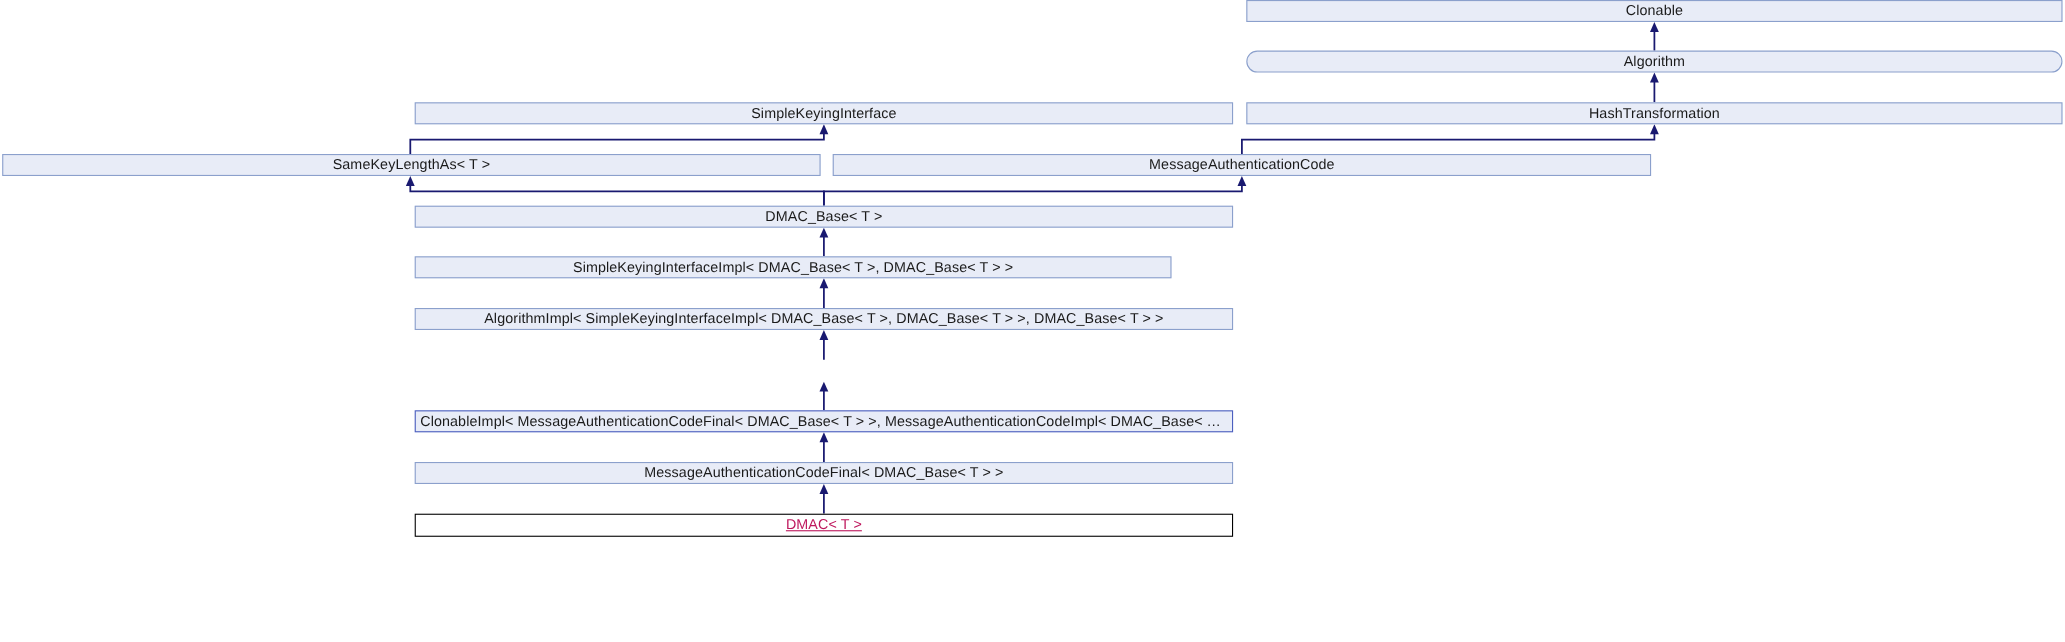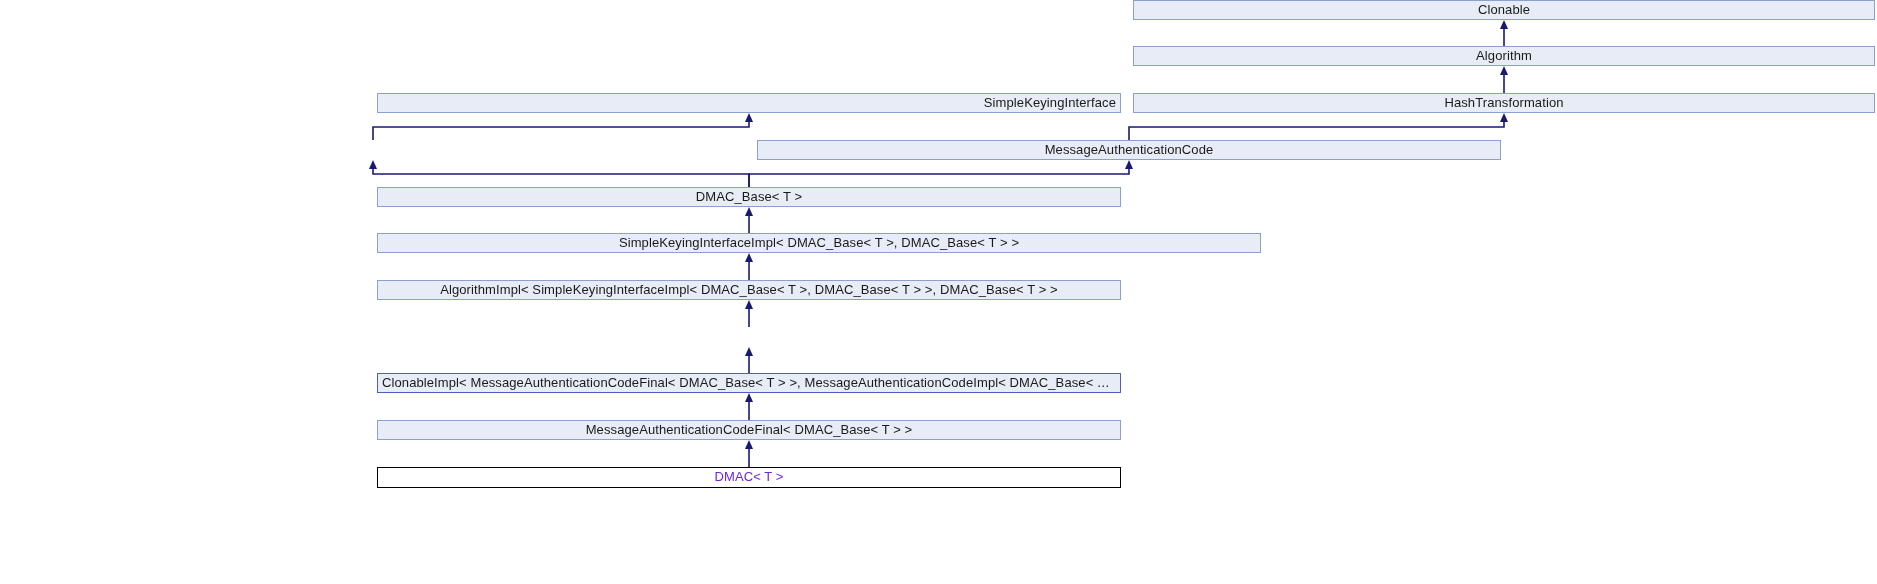--- a/index.html
+++ b/index.html
@@ -33,21 +33,22 @@
     white-space: nowrap;
     overflow: hidden;
     letter-spacing: 0.1px;
   }
   .node.highlight {
     border-color: #4c5fbf;
   }
   .node.current {
     background: #ffffff;
     border: 1.5px solid #000000;
-    color: #6d28d9;
+    color: #be185d;
+    text-decoration: underline;
   }
   .node .label {
     display: block;
     padding: 0 4px;
     text-overflow: ellipsis;
     overflow: hidden;
   }
   
   #edges {
     position: absolute;
@@ -131,36 +132,39 @@
 
     <g>
       <line x1="749" y1="467" x2="749" y2="447" stroke="#191970"></line>
       <polygon points="749,440 745,449 753,449" fill="#191970"></polygon>
     </g>
   </svg>
 
   <div class="node" style="left: 1133px; top: 0px; width: 742px; height: 20px; background: rgb(232, 236, 247); border-color: rgb(139, 160, 204);">
     <span class="label">Clonable</span>
   </div>
-  <div class="node" style="left: 1133px; top: 46px; width: 742px; height: 20px; background: rgb(232, 236, 247); border-color: rgb(139, 160, 204);">
+  <div class="node" style="left: 1133px; top: 46px; width: 742px; height: 20px; background: rgb(232, 236, 247); border-color: rgb(139, 160, 204); border-radius: 10px;">
     <span class="label">Algorithm</span>
   </div>
-  <div class="node" style="left: 377px; top: 93px; width: 744px; height: 20px; background: rgb(232, 236, 247); border-color: rgb(139, 160, 204); justify-content: flex-end;">
+  <div class="node" style="left: 377px; top: 93px; width: 744px; height: 20px; background: rgb(232, 236, 247); border-color: rgb(139, 160, 204);">
     <span class="label">SimpleKeyingInterface</span>
   </div>
   <div class="node" style="left: 1133px; top: 93px; width: 742px; height: 20px; background: rgb(232, 236, 247); border-color: rgb(139, 160, 204); align-items: center;">
     <span class="label">HashTransformation</span>
+  </div>
+  <div class="node" style="left: 2px; top: 140px; width: 744px; height: 20px; background: rgb(232, 236, 247); border-color: rgb(139, 160, 204);">
+    <span class="label">SameKeyLengthAs&lt; T &gt;</span>
   </div>
   <div class="node" style="left: 377px; top: 187px; width: 744px; height: 20px; background: rgb(232, 236, 247); border-color: rgb(139, 160, 204);">
     <span class="label">DMAC_Base&lt; T &gt;</span>
   </div>
   <div class="node" style="left: 757px; top: 140px; width: 744px; height: 20px; background: rgb(232, 236, 247); border-color: rgb(139, 160, 204);">
     <span class="label">MessageAuthenticationCode</span>
   </div>
-  <div class="node" style="left: 377px; top: 233px; width: 884px; height: 20px; background: rgb(232, 236, 247); border-color: rgb(139, 160, 204);">
+  <div class="node" style="left: 377px; top: 233px; width: 688px; height: 20px; background: rgb(232, 236, 247); border-color: rgb(139, 160, 204);">
     <span class="label">SimpleKeyingInterfaceImpl&lt; DMAC_Base&lt; T &gt;, DMAC_Base&lt; T &gt; &gt;</span>
   </div>
   <div class="node" style="left: 377px; top: 280px; width: 744px; height: 20px; background: rgb(232, 236, 247); border-color: rgb(139, 160, 204); align-items: center;">
     <span class="label">AlgorithmImpl&lt; SimpleKeyingInterfaceImpl&lt; DMAC_Base&lt; T &gt;, DMAC_Base&lt; T &gt; &gt;, DMAC_Base&lt; T &gt; &gt;</span>
   </div>
   <div class="node highlight" style="left: 377px; top: 373px; width: 744px; height: 20px; background: rgb(232, 236, 247); border-color: rgb(76, 95, 191);">
     <span class="label">ClonableImpl&lt; MessageAuthenticationCodeFinal&lt; DMAC_Base&lt; T &gt; &gt;, MessageAuthenticationCodeImpl&lt; DMAC_Base&lt; T &gt; &gt; &gt;</span>
   </div>
   <div class="node" style="left: 377px; top: 420px; width: 744px; height: 20px; background: rgb(232, 236, 247); border-color: rgb(139, 160, 204);">
     <span class="label">MessageAuthenticationCodeFinal&lt; DMAC_Base&lt; T &gt; &gt;</span>

